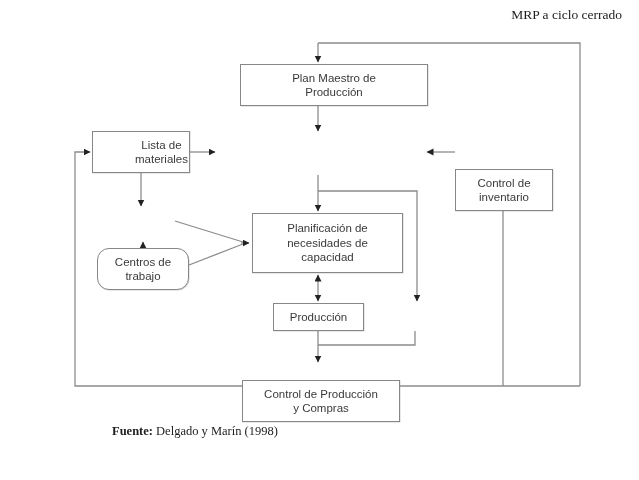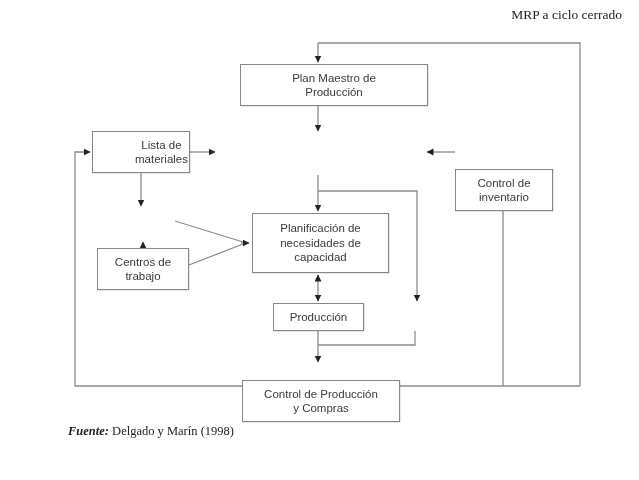--- a/index.html
+++ b/index.html
@@ -51,31 +51,31 @@
   .source-line {
     position: absolute;
     left: 68px;
     top: 424px;
     font-family: "Liberation Serif", serif;
     font-size: 12.5px;
     color: #1d1d1d;
     z-index: 2;
   }
   .source-line .src-prefix {
-    font-style: italic;
     font-weight: 600;
+    margin-left: 44px;
   }
   
   #n-plan      { left: 240px; top:  64px; width: 188px; height: 42px; }
   #n-lista     { left:  92px; top: 131px; width:  98px; height: 42px; padding-left: 41px; }
   #n-mrp       { left: 217px; top: 133px; width: 208px; height: 42px; }
   #n-inventario{ left: 455px; top: 133px; width:  98px; height: 42px; margin-top: 36px; }
   #n-rutas     { left: 111px; top: 208px; width:  64px; height: 32px; }
-  #n-centros   { left:  97px; top: 248px; width:  92px; height: 42px; }
-  #n-capacidad { left: 252px; top: 213px; width: 137px; height: 60px; }
+  #n-centros   { left:  97px; top: 248px; width:  92px; height: 42px; border-radius: 12px; }
+  #n-capacidad { left: 252px; top: 213px; width: 151px; height: 60px; }
   #n-produccion{ left: 273px; top: 303px; width:  91px; height: 28px; }
   #n-compras   { left: 372px; top: 303px; width:  86px; height: 28px; }
   #n-control   { left: 242px; top: 364px; width: 158px; height: 42px; margin-top: 16px; }
 </style>
 </head>
 <body>
 
 <div id="stage">
 
   <svg id="wires" viewBox="0 0 639 480" xmlns="http://www.w3.org/2000/svg">

